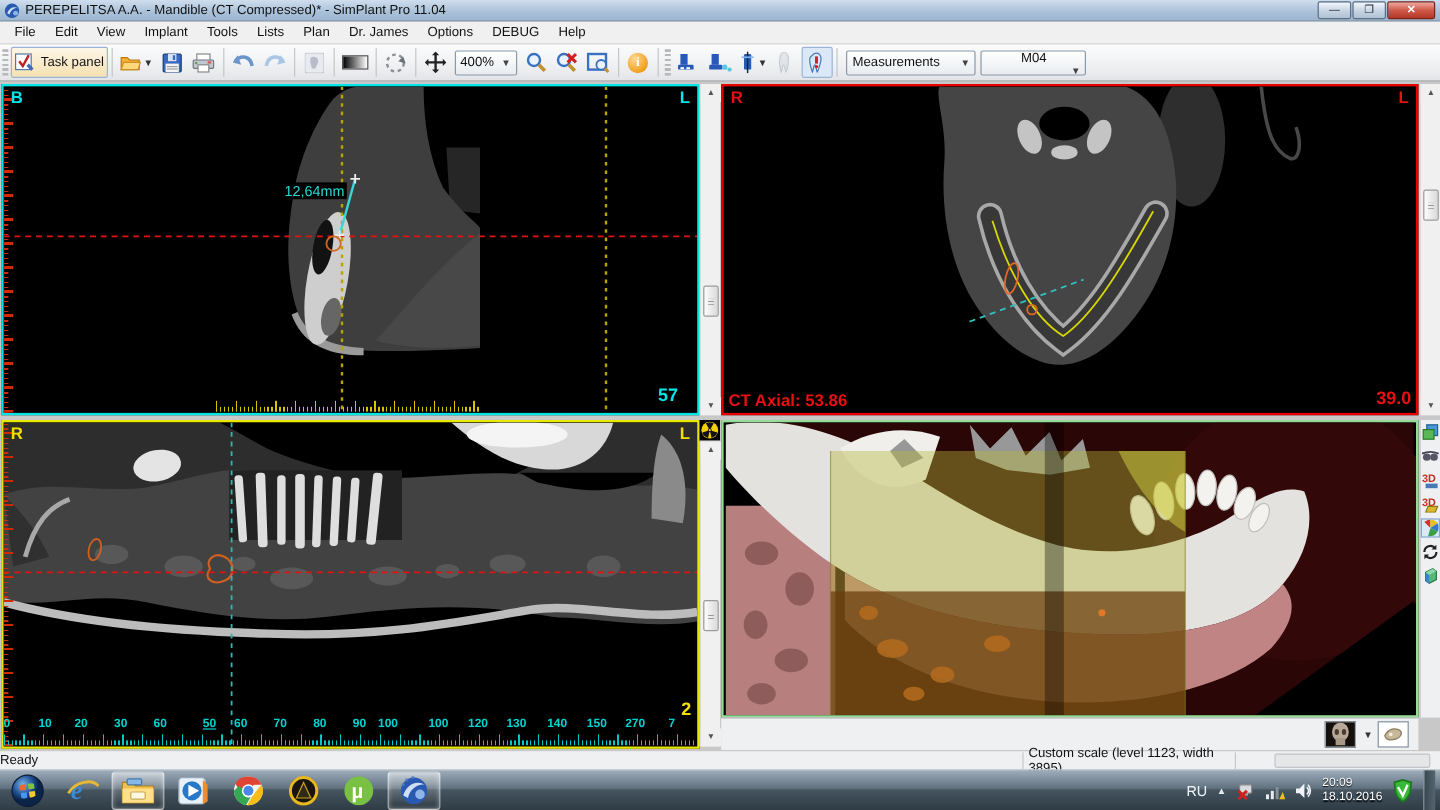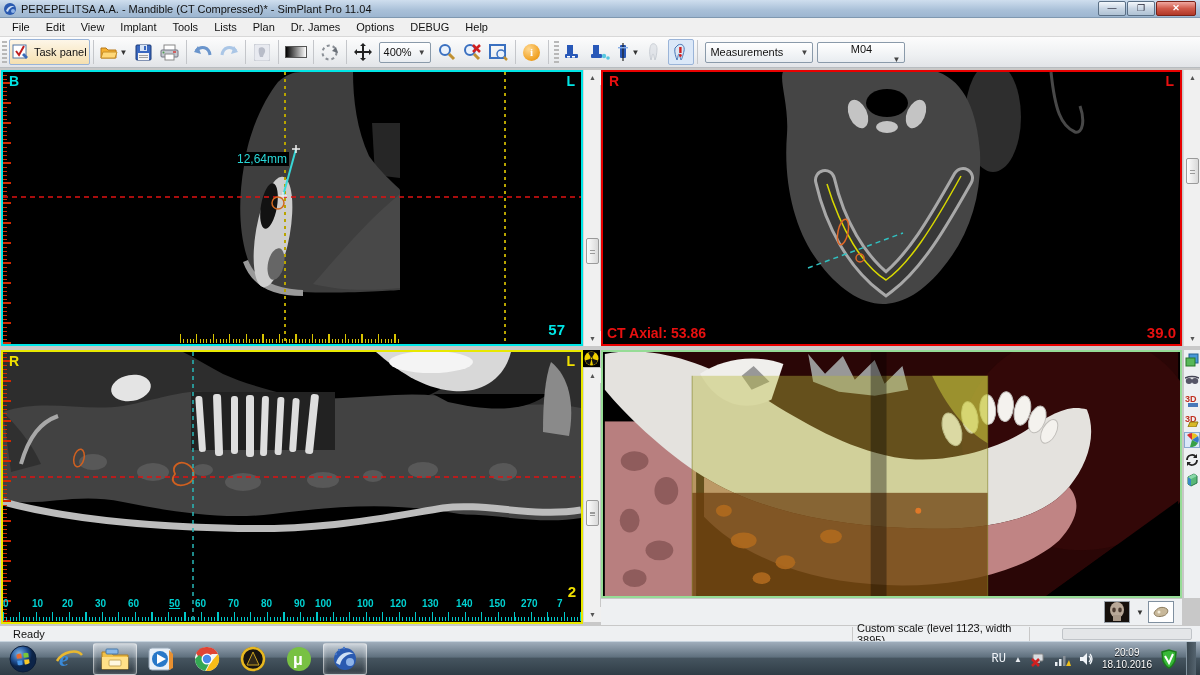--- a/index.html
+++ b/index.html
@@ -97,37 +97,37 @@
   .thumb-btn { width:26px; height:22px; border:1px solid #9aa2aa; background:#fff; display:flex; align-items:center; justify-content:center; }
   .thumb-btn.dark { background:#16100c; }
 
   
   .meas-label { position:absolute; left:232px; top:80px; color:#28d8d8; background:#000;
     font-size:12px; padding:0 2px; }
 
   
   .statusbar { left:0; top:625px; width:1200px; height:16px; background:#eef0f2; border-top:1px solid #c8c8c8;
     color:#111; display:flex; align-items:center; }
-  .status-left { padding-left:13px; }
+  .status-left { padding-left:0; }
   .status-scale { position:absolute; left:852px; width:178px; height:14px; border-left:1px solid #c8c8c8; border-right:1px solid #c8c8c8;
     display:flex; align-items:center; padding-left:4px; }
   .status-progress { position:absolute; left:1062px; top:2px; width:130px; height:12px; background:#e4e6e8;
     border:1px solid #c0c4c8; border-radius:2px; }
 
   
   .taskbar { left:0; top:641px; width:1200px; height:34px;
     background:linear-gradient(#9fadbb,#60717f 45%, #45545f 50%, #2f3c46);
     border-top:1px solid #c8d4de; display:flex; align-items:center; }
   .tk-btn { width:44px; height:32px; margin:1px 1px 0 1px; display:flex; align-items:center; justify-content:center; border-radius:3px; }
   .tk-btn.active { background:linear-gradient(rgba(255,255,255,.45),rgba(255,255,255,.15) 50%, rgba(0,0,0,.12));
     border:1px solid rgba(255,255,255,.55); box-shadow:inset 0 0 4px rgba(255,255,255,.4); }
   .tray { position:absolute; right:0; top:0; height:34px; display:flex; align-items:center; gap:8px; padding-right:4px; color:#fff; }
-  .tray-lang { font-size:12px; color:#f0f4f8;font-family:Liberation Mono, monospace; }
+  .tray-lang { font-size:12px; color:#f0f4f8; }
   .tray-chevron { font-size:8px; color:#e8ecf0; }
-  .clock { text-align:center; font-size:10px; line-height:12px; color:#fff; text-shadow:0 1px 1px #000; }
+  .clock { font-size:10px; line-height:12px; color:#fff; text-shadow:0 1px 1px #000; }
   .show-desktop { width:10px; height:34px; background:linear-gradient(90deg,#3a4750,#55646f); border-left:1px solid #8494a0; }
 
   .txt-cyan { color:#00e5e5; } .txt-red { color:#e81010; } .txt-yel { color:#f0e000; }
 </style>
 </head>
 <body>
 
 <div class="screen">
 
   <div class="abs titlebar">

